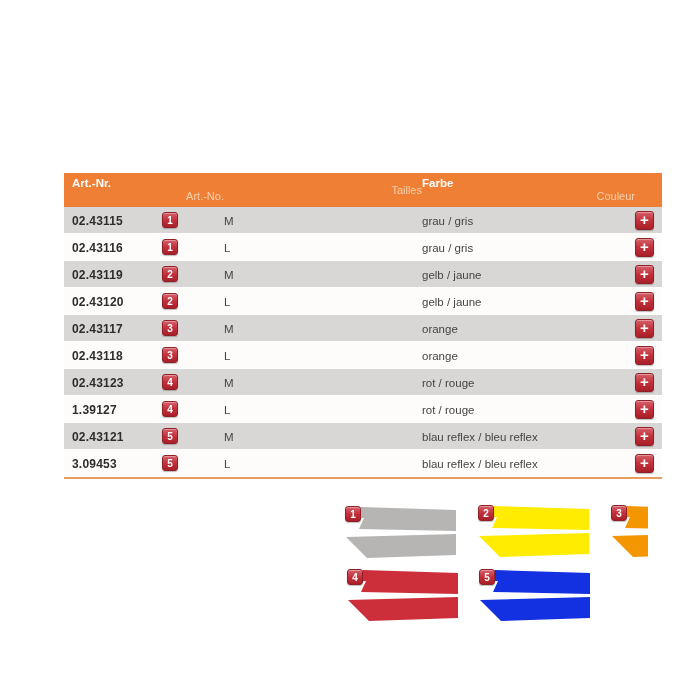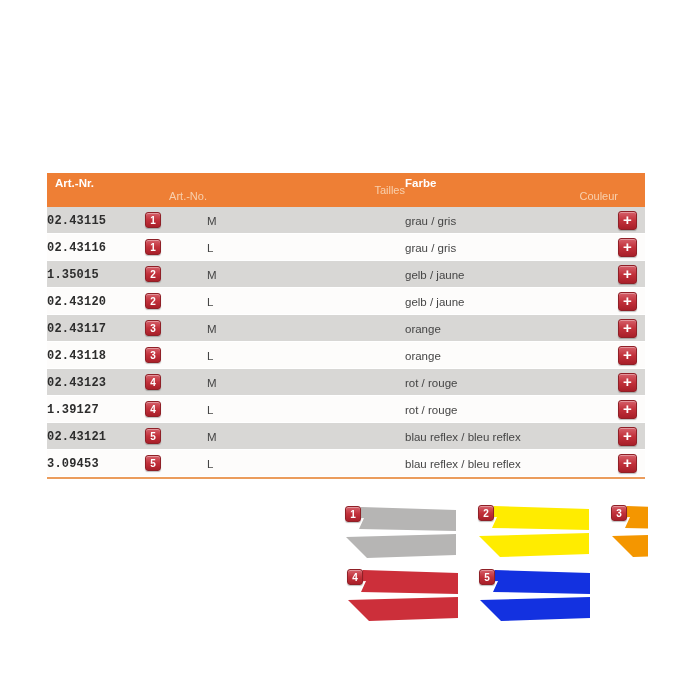--- a/index.html
+++ b/index.html
@@ -9,33 +9,33 @@
     background: #ffffff;
     position: relative;
     overflow: hidden;
     font-family: "Liberation Sans", sans-serif;
     -webkit-font-smoothing: antialiased;
   }
 
   
   .product-table {
     position: absolute;
-    left: 47px; top: 173px;
+    left: 64px; top: 173px;
     width: 598px;
   }
   .thead {
     display: flex;
     background: #ee7f35;
     height: 34px;
     align-items: center;
   }
   .th { line-height: 13px; }
   .th .l1 { color: #ffffff; font-weight: bold; font-size: 11.5px; display: block; }
   .th .l2 { color: #f8d0ad; font-size: 11px; display: block; text-align: right; }
-  .col-art   { width: 98px; box-sizing: border-box; font-family: Liberation Mono, monospace; }
+  .col-art   { width: 98px; padding-left: 8px; box-sizing: border-box; }
   .col-badge { width: 62px; }
   .col-art-head { width: 160px; padding-left: 8px; box-sizing: border-box; }
   .col-size  { width: 198px; }
   .col-color { flex: 1; }
   .col-plus  { width: 27px; display: flex; justify-content: flex-start; }
 
   .tbody .row {
     display: flex;
     align-items: center;
     height: 27px;
@@ -149,21 +149,21 @@
     </div>
     <div class="col-plus">
       <button class="plus-btn">
         <span>+</span>
       </button>
     </div>
   </div>
 
   <div class="row shade">
     <div class="col-art">
-      <span class="art-no">1.35015</span>
+      <span class="art-no">02.43119</span>
     </div>
     <div class="col-badge">
       <span class="num-badge">2</span>
     </div>
     <div class="col-size">
       <span class="val">M</span>
     </div>
     <div class="col-color">
       <span class="val">gelb / jaune</span>
     </div>

